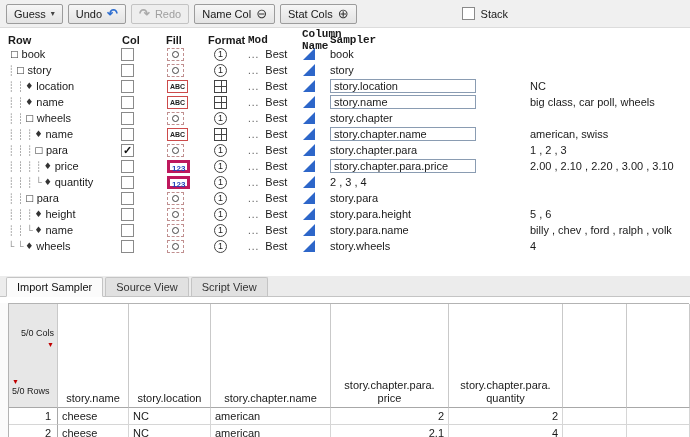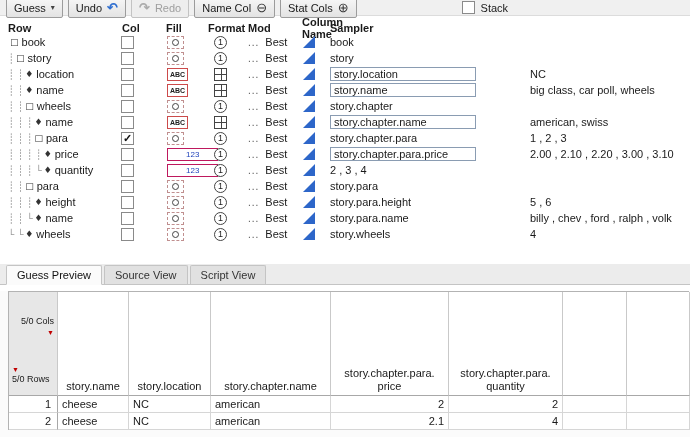--- a/index.html
+++ b/index.html
@@ -1,20 +1,20 @@
 <!DOCTYPE html>
 <html><head>
 <meta charset="utf-8">
 <style>
   * { box-sizing: border-box; margin: 0; padding: 0; }
   html,body { width:690px; height:437px; overflow:hidden; background:#fff;
     font-family:"Liberation Sans", sans-serif; font-size:11px; color:#1a1a1a; }
 
   
-  .toolbar { height:16px; background:#f0f0f0; border-bottom:1px solid #dcdcdc;
+  .toolbar { height:28px; background:#f0f0f0; border-bottom:1px solid #dcdcdc;
     display:flex; align-items:center; padding:0 6px; gap:5px; }
   .btn { display:inline-flex; align-items:center; gap:5px; height:20px; padding:0 7px;
     background:linear-gradient(#f6f6f6,#e3e3e3); border:1px solid #9c9c9c; border-radius:2px;
     font-family:inherit; font-size:11px; color:#1a1a1a; cursor:default; }
   .btn.disabled { color:#9f9f9f; border-color:#c3c3c3; background:#eeeeee; }
   .caret { font-size:8px; color:#444; }
   .undo-icon { color:#2f6fd0; font-weight:bold; font-size:13px; line-height:10px; }
   .redo-icon { color:#ababab; font-weight:bold; font-size:13px; line-height:10px; }
   .circ-icon { font-size:13px; line-height:11px; color:#333; }
   .stack-wrap { display:flex; align-items:center; gap:6px; margin-left:58px;padding-left:42px; }
@@ -22,36 +22,36 @@
     display:inline-flex; align-items:center; justify-content:center;
     font-size:11px; font-weight:bold; line-height:11px; color:#111; }
 
   
   .tree { padding-left:8px; background:#fff; }
   .thead, .trow { display:grid; grid-template-columns:110px 44px 46px 38px 54px 28px 200px 1fr;
     align-items:center; }
   .thead { height:18px; font-weight:bold; }
   .thead .h-col { padding-left:4px; }
   .thead .h-fill { padding-left:4px; }
-  .thead .h-mod, .thead .h-name, .thead .h-sampler { padding-left:2px; }
+  .thead .h-mod, .thead .h-name, .thead .h-sampler { padding-left:2px;font-family:Liberation Mono, monospace; }
   .trow { height:16px; }
   .trow > .cell { display:flex; align-items:center; height:16px; }
   .t-guides { color:#9a9a9a; font-family:"DejaVu Sans", sans-serif; font-size:10px; white-space:pre; }
   .t-bullet { color:#333; font-family:"DejaVu Sans", sans-serif; font-size:9px; margin:0 3px 0 2px; }
   .t-label { font-size:11px; }
   .rowcell { padding-left:3px; }
   .colcell { padding-left:5px; }
   .fillcell { padding-left:6px; }
   .col-none { display:inline-flex; align-items:center; justify-content:center;
     width:17px; height:13px; border:1px dashed #c08f8f; background:#fff; }
   .col-none .dot { width:7px; height:7px; border:1px solid #444; border-radius:50%; }
   .col-abc { display:inline-block; height:13px; line-height:12px; padding:0 2px;
     border:1px solid #cc4a4a; color:#222; font-size:7px; font-weight:bold; background:#fff; }
-  .col-123 { display:inline-block; height:13px; line-height:12px; padding:0 18px;
-    border:1px solid #be185d; color:#2244bb; font-size:8px; font-weight:normal; background:#fff; }
+  .col-123 { display:inline-block; height:13px; line-height:12px; padding:0 2px;
+    border:3px solid #be185d; color:#2244bb; font-size:8px; font-weight:bold; background:#fff; }
   .fill-one { display:inline-block; width:13px; height:13px; border:1px solid #444;
     border-radius:50%; font-size:9px; line-height:11px; text-align:center; background:#fff; }
   .fill-plus { position:relative; display:inline-block; width:13px; height:13px;
     border:1px solid #444; background:#fff; }
   .fill-plus::before { content:""; position:absolute; left:50%; top:0; bottom:0; width:1px; background:#444; }
   .fill-plus::after  { content:""; position:absolute; top:50%; left:0; right:0; height:1px; background:#444; }
   .fmtcell { gap:6px; padding-left:2px; }
   .ellipsis { color:#555; font-size:10px; letter-spacing:1px; }
   .modcell { padding-left:3px; }
   .mod-icon { width:0; height:0; border-left:12px solid transparent; border-bottom:12px solid #2d66c9; }
@@ -517,21 +517,21 @@
     </div>
     <div class="cell namecell">
       <span class="cname">story.wheels</span>
     </div>
     <div class="cell samplercell">4</div>
   </div>
     </div>
 </div>
 
 <div class="tabstrip">
-  <div class="tab active">Guess Preview</div>
+  <div class="tab active">Import Sampler</div>
   <div class="tab">Source View</div>
   <div class="tab">Script View</div>
 </div>
 
 <div class="panel">
   <div class="jmp-table">
     <div class="phead">
       <div class="hc corner">
         <div class="line1">
           <span>5/0 Cols</span>

